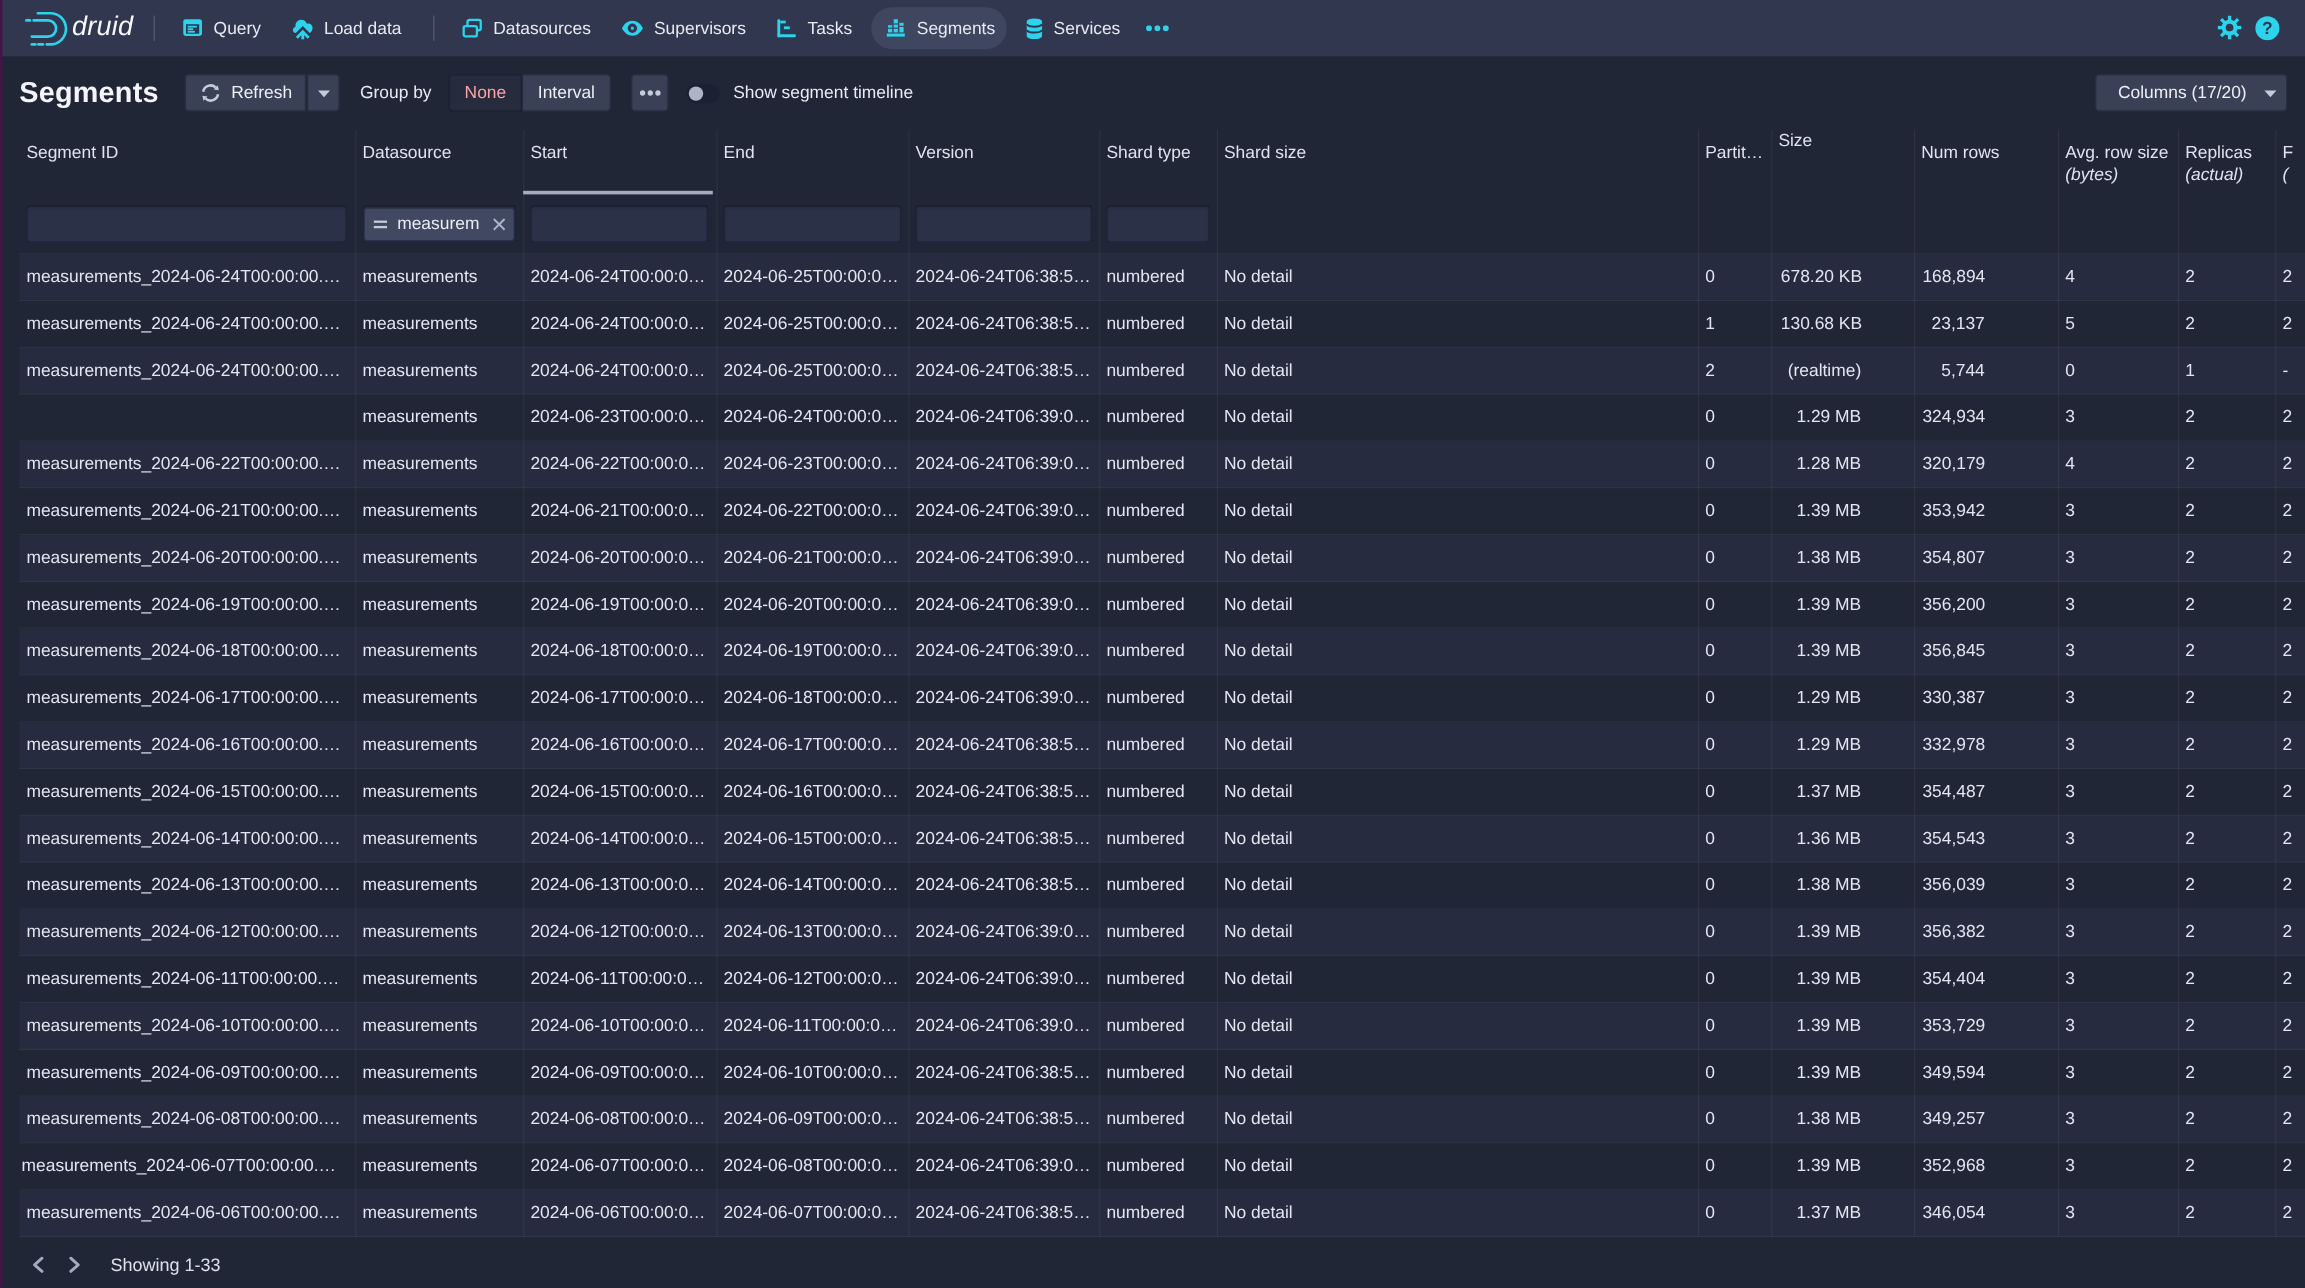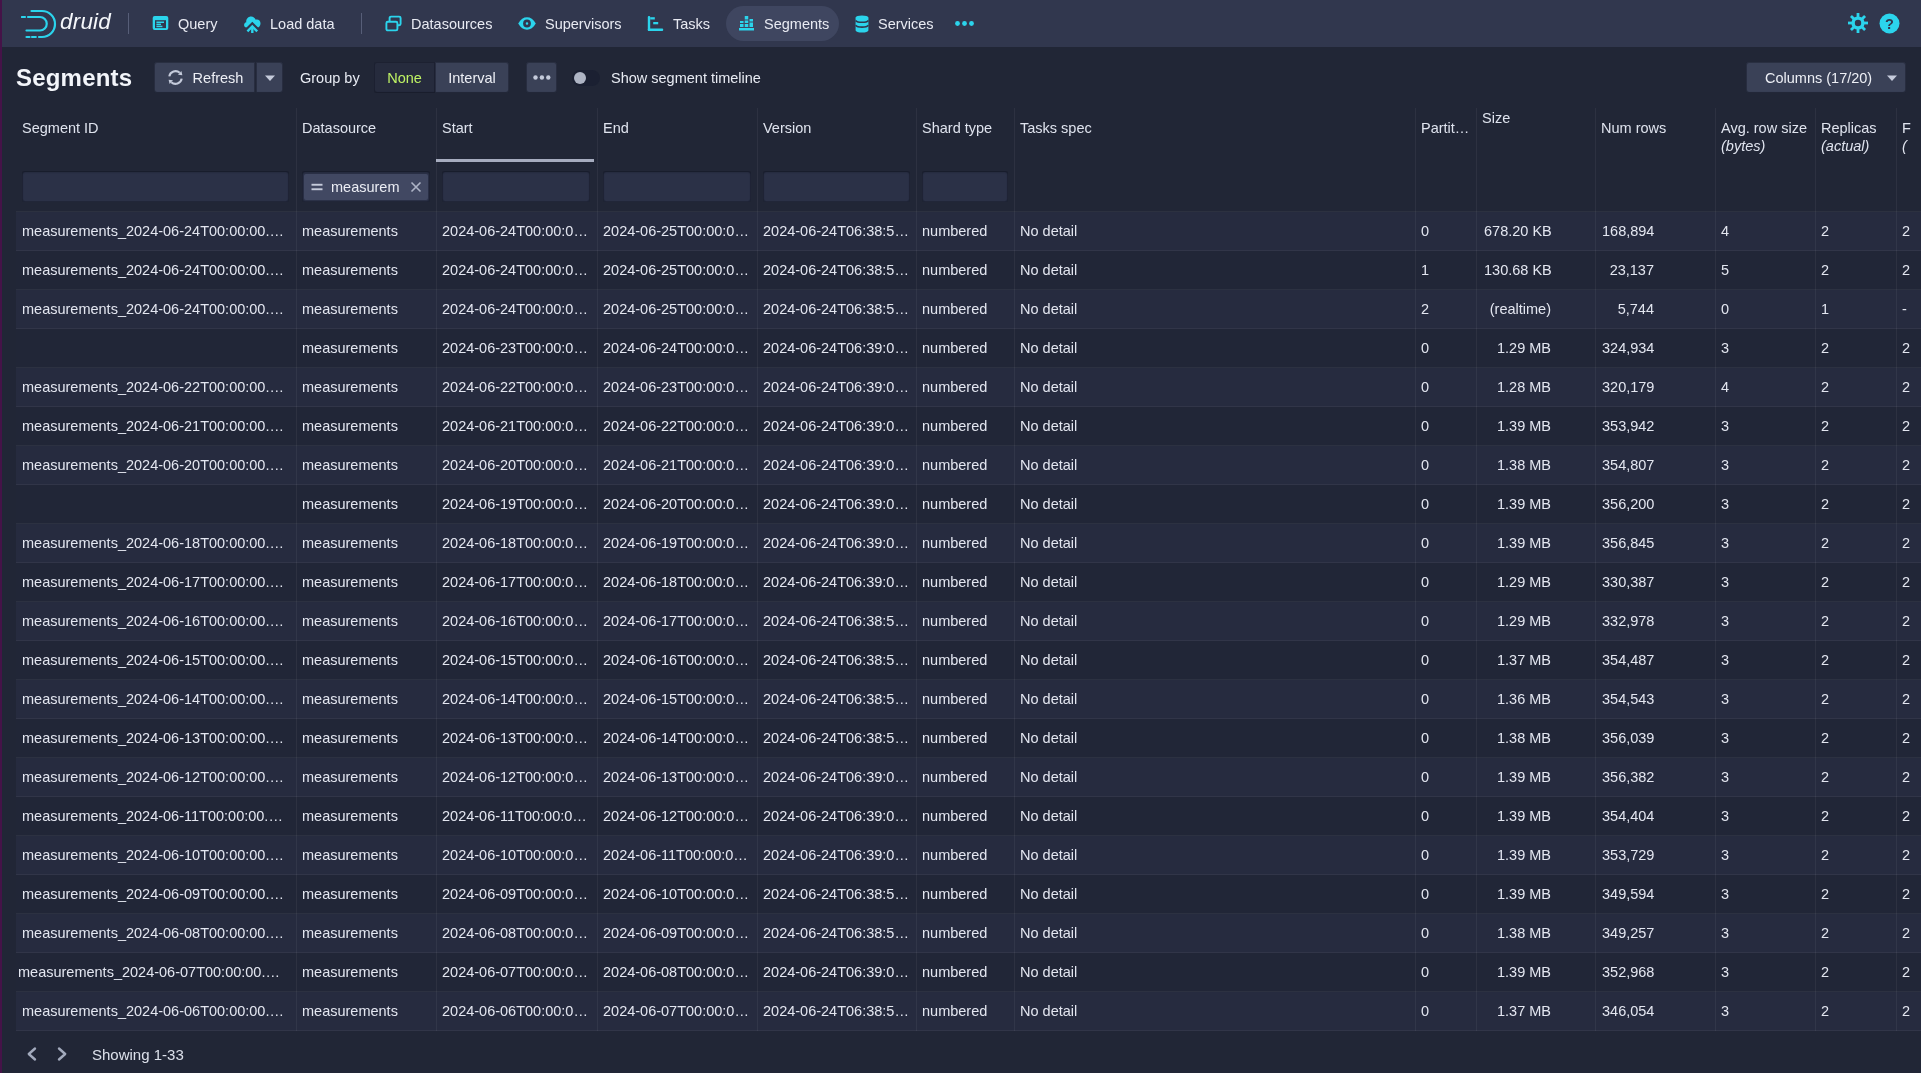--- a/index.html
+++ b/index.html
@@ -146,21 +146,21 @@
 <path d="M16.39 7.23 L15.39 2.96 L12.04 6.68 Z" fill="#C5CBDB"></path>
 <path d="M2.61 11.77 L3.61 16.04 L6.96 12.32 Z" fill="#C5CBDB"></path>
 </svg>
     </span>Refresh</div>
 <div class="btn" style="left:256px;top:62px;width:27px;border-radius:0 3px 3px 0">
     <svg width="12" height="8" viewBox="0 0 12 8" style="">
       <path d="M1 1.5 L11 1.5 L6 7 Z" fill="#C5CBDB"></path>
     </svg>
   </div>
 <div style="position:absolute;left:300px;top:70px;font-size:14.5px;color:#E8EBF3">Group by</div>
-<div class="btn" style="left:374px;top:62px;width:61px;background:#262B3D;border-radius:3px 0 0 3px;color:#bef264">None</div>
+<div class="btn" style="left:374px;top:62px;width:61px;background:#262B3D;border-radius:3px 0 0 3px;color:#fca5a5">None</div>
 <div class="btn" style="left:435px;top:62px;width:74px;border-radius:0 3px 3px 0">Interval</div>
 <div class="btn" style="left:526px;top:62px;width:31px">
     <svg width="18" height="5" viewBox="0 0 18 5" style="">
       <circle cx="2.5" cy="2.5" r="2.2" fill="#C5CBDB"></circle>
       <circle cx="8.9" cy="2.5" r="2.2" fill="#C5CBDB"></circle>
       <circle cx="15.3" cy="2.5" r="2.2" fill="#C5CBDB"></circle>
     </svg>
   </div>
 <div style="position:absolute;left:572px;top:70px;width:28px;height:16px;background:#1B2032;border-radius:8px"></div>
 <div style="position:absolute;left:574px;top:72px;width:12px;height:12px;background:#AEB4C4;border-radius:50%"></div>
@@ -182,21 +182,21 @@
 <div class="hcell" style="left:597px;width:160px;top:105px;height:58px">
     <div style="line-height:19px;margin-top:14px">End</div>
   </div>
 <div class="hcell" style="left:757px;width:159px;top:105px;height:58px">
     <div style="line-height:19px;margin-top:14px">Version</div>
   </div>
 <div class="hcell" style="left:916px;width:98px;top:105px;height:58px">
     <div style="line-height:19px;margin-top:14px">Shard type</div>
   </div>
 <div class="hcell" style="left:1014px;width:401px;top:105px;height:58px">
-    <div style="line-height:19px;margin-top:14px">Tasks spec</div>
+    <div style="line-height:19px;margin-top:14px">Shard size</div>
   </div>
 <div class="hcell" style="left:1415px;width:61px;top:105px;height:58px">
     <div style="line-height:19px;margin-top:14px">Partit…</div>
   </div>
 <div class="hcell" style="left:1476px;width:119px;top:105px;height:58px">
     <div style="line-height:19px;margin-top:4px">Size</div>
   </div>
 <div class="hcell" style="left:1595px;width:120px;top:105px;height:58px">
     <div style="line-height:19px;margin-top:14px">Num rows</div>
   </div>
@@ -356,20 +356,21 @@
     <div class="cell" style="left:1476px;width:119px;padding-left:8px"><span style="display:inline-block;width:67px;text-align:right">1.38 MB</span></div>
     <div class="cell" style="left:1595px;width:120px;padding-left:7px"><span style="display:inline-block;width:52px;text-align:right">354,807</span></div>
     <div class="cell" style="left:1715px;width:100px;">3</div>
     <div class="cell" style="left:1815px;width:81px;">2</div>
     <div class="cell" style="left:1896px;width:25px;">2</div>
   </div>
 <div style="position:absolute;left:16px;top:485px;width:1905px;height:39px;background:#212637;border-bottom:1px solid rgba(255,255,255,0.05)">
     <div style="position:absolute;left:-16px;top:0;width:1921px;height:39px"></div>
   </div>
 <div style="position:absolute;left:0;top:485px;width:1921px;height:39px">
+    <div class="cell" style="left:16px;width:280px;">measurements_2024-06-19T00:00:00.…</div>
     <div class="cell" style="left:296px;width:140px;">measurements</div>
     <div class="cell" style="left:436px;width:161px;">2024-06-19T00:00:0…</div>
     <div class="cell" style="left:597px;width:160px;">2024-06-20T00:00:0…</div>
     <div class="cell" style="left:757px;width:159px;">2024-06-24T06:39:0…</div>
     <div class="cell" style="left:916px;width:98px;">numbered</div>
     <div class="cell" style="left:1014px;width:401px;">No detail</div>
     <div class="cell" style="left:1415px;width:61px;">0</div>
     <div class="cell" style="left:1476px;width:119px;padding-left:8px"><span style="display:inline-block;width:67px;text-align:right">1.39 MB</span></div>
     <div class="cell" style="left:1595px;width:120px;padding-left:7px"><span style="display:inline-block;width:52px;text-align:right">356,200</span></div>
     <div class="cell" style="left:1715px;width:100px;">3</div>

